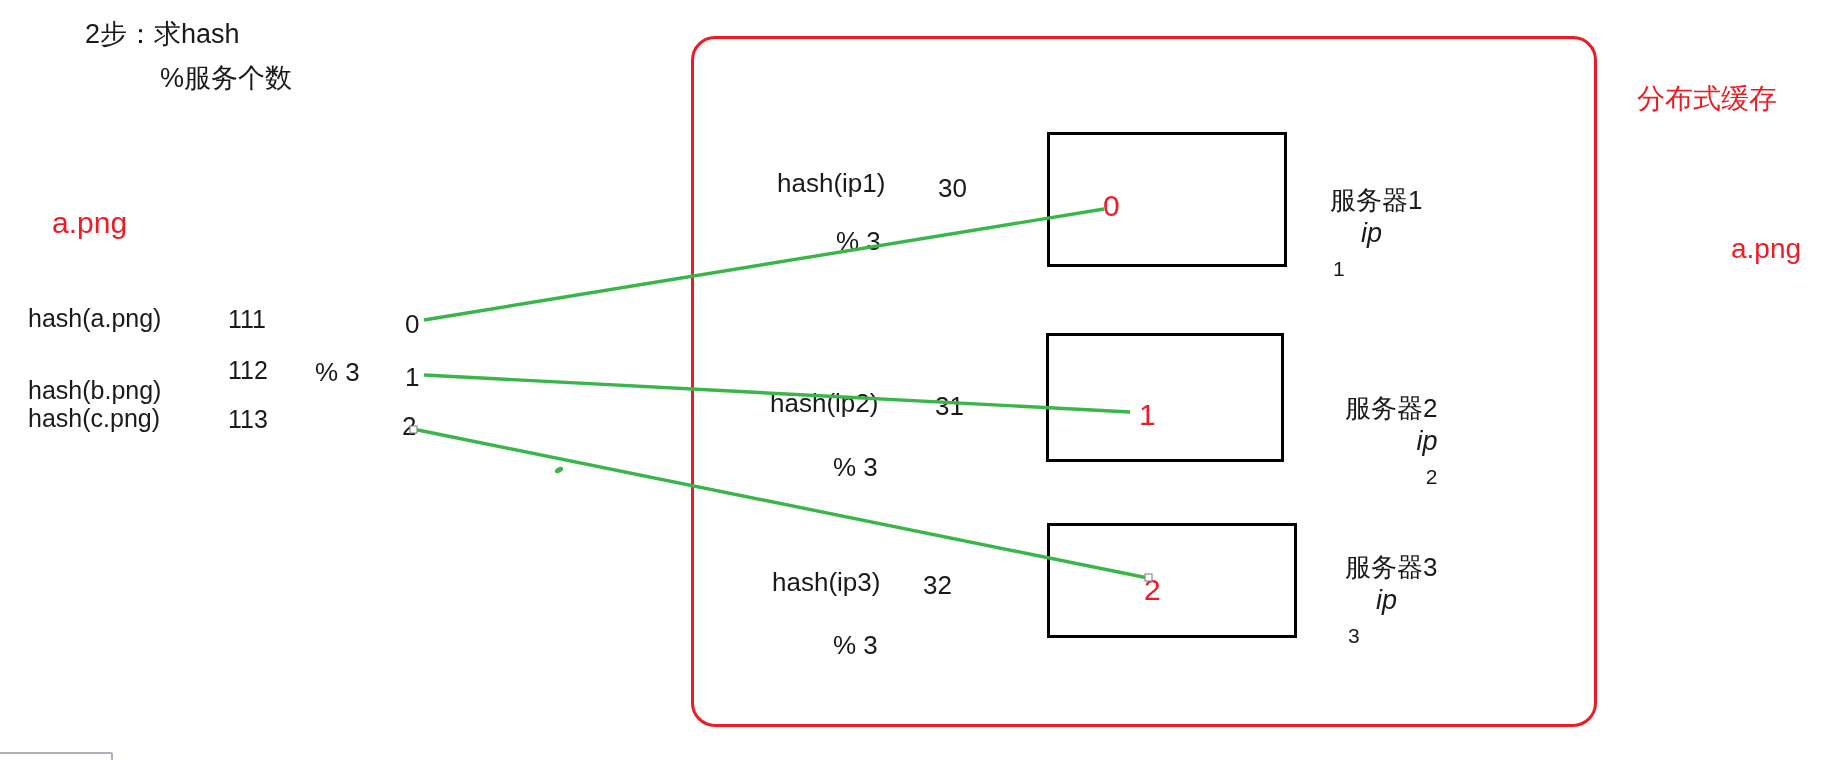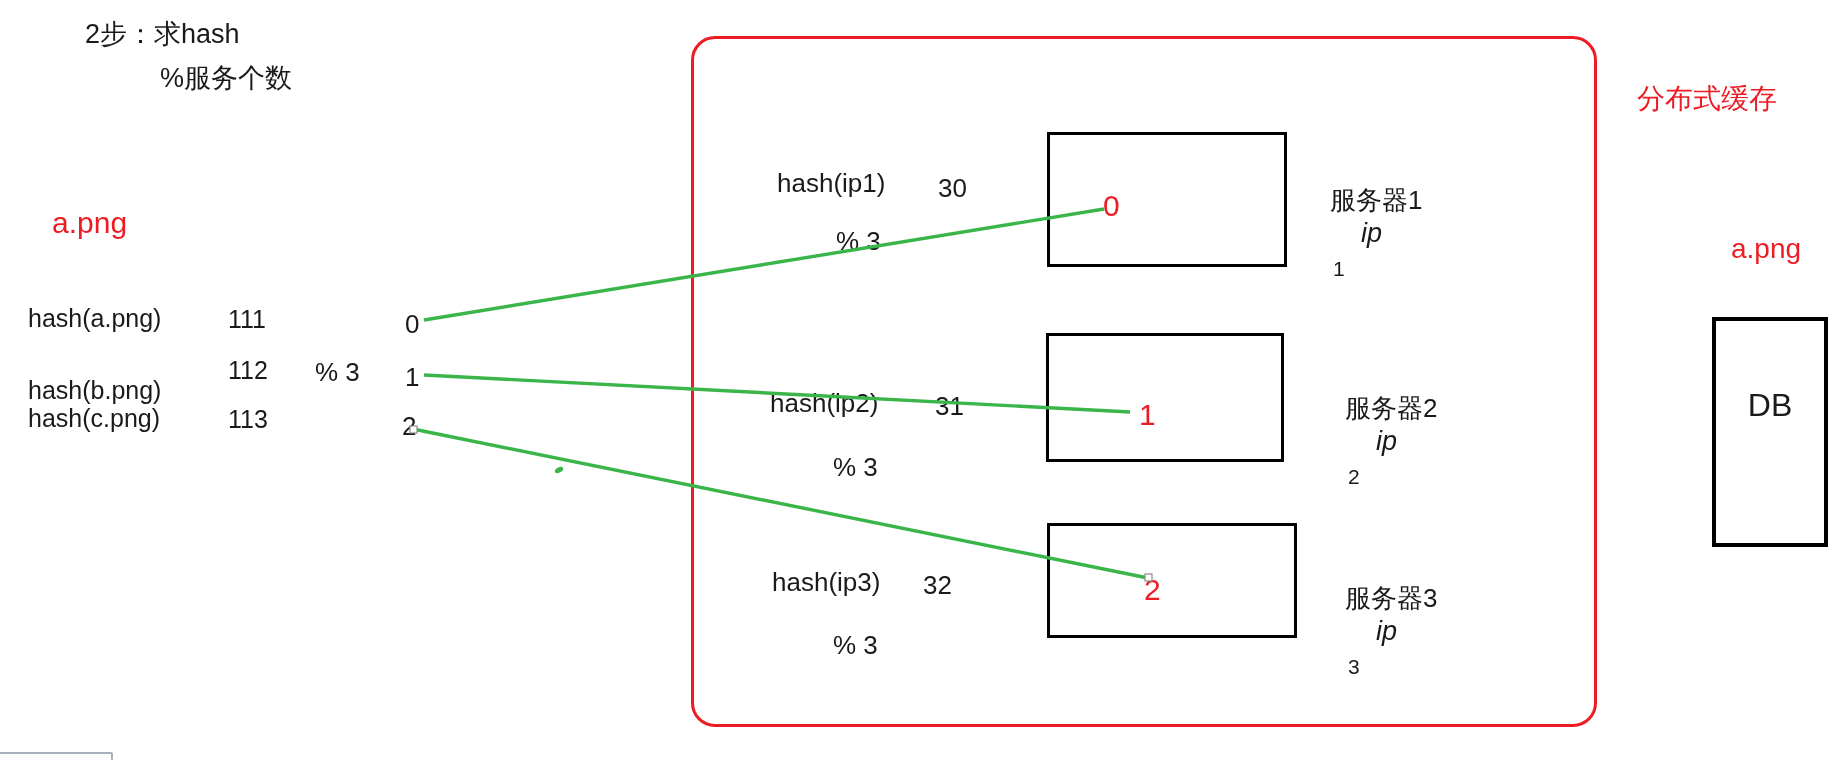--- a/index.html
+++ b/index.html
@@ -98,35 +98,32 @@
   <div class="slot" style="left:1139px;top:400px;">1</div>
 
   <div class="box" style="left:1047px;top:523px;width:250px;height:115px;"></div>
   <div class="slot" style="left:1144px;top:575px;">2</div>
 
   <div class="srv-row" style="left:1330px;top:183px;">
     <span>服务器1</span>
     <span class="srv-ip">ip</span>
     <span class="srv-ip-sub">1</span>
   </div>
-  <div class="srv-row" style="left:1345px;top:391px;">
+  <div class="srv-row" style="left:1345px;top:391px;align-items:flex-end;">
     <span>服务器2</span>
     <span class="srv-ip">ip</span>
     <span class="srv-ip-sub">2</span>
   </div>
-  <div class="srv-row" style="left:1345px;top:581px;">
+  <div class="srv-row" style="left:1345px;top:550px;">
     <span>服务器3</span>
     <span class="srv-ip">ip</span>
     <span class="srv-ip-sub">3</span>
   </div>
 
   <div class="abs fs28 red" style="left:1731px;top:233px;">a.png</div>
-  <div class="db-box">
-    <span>DB</span>
-  </div>
 
   <svg id="overlay" viewBox="0 0 1841 760" xmlns="http://www.w3.org/2000/svg">
     <line x1="424" y1="320" x2="1104" y2="209" stroke="var(--green)" stroke-width="3.4"></line>
     <line x1="424" y1="375" x2="1130" y2="412" stroke="var(--green)" stroke-width="3.4"></line>
     <line x1="413" y1="429" x2="1148" y2="578" stroke="var(--green)" stroke-width="3.4"></line>
     <ellipse cx="559" cy="470" rx="4.5" ry="2.6" transform="rotate(-28 559 470)" fill="var(--green)"></ellipse>
     <rect x="410" y="426" width="7" height="7" fill="#ffffff" stroke="#8c8c8c" stroke-width="1.2"></rect>
     <rect x="1145" y="574" width="7" height="7" fill="#ffffff" stroke="#8c8c8c" stroke-width="1.2"></rect>
   </svg>
 

